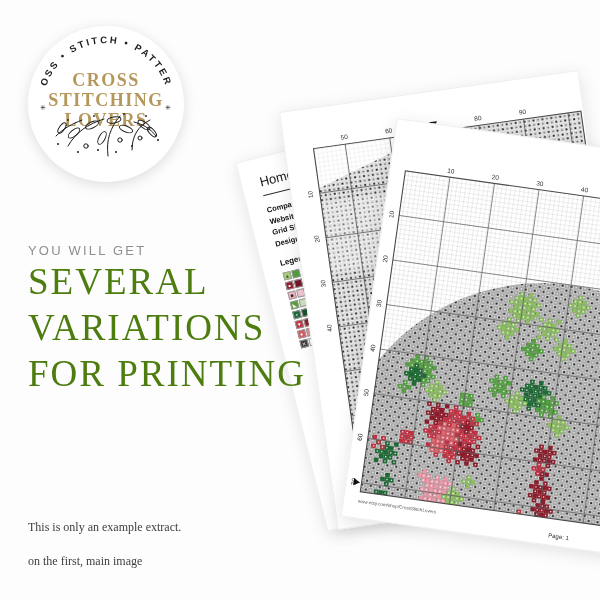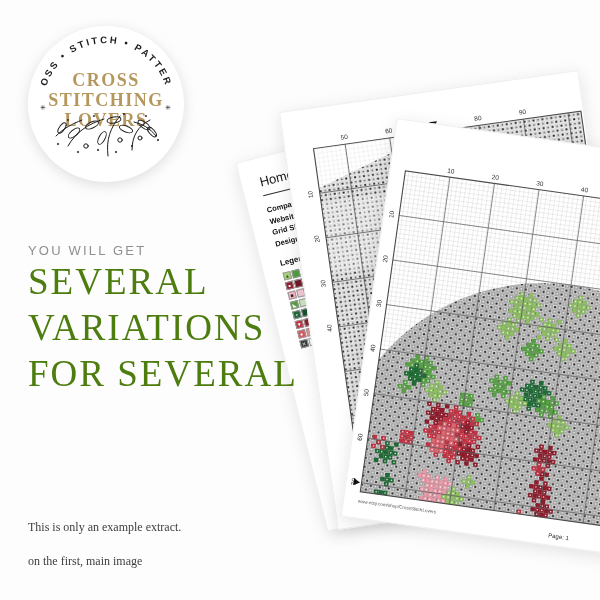--- a/index.html
+++ b/index.html
@@ -1272,21 +1272,21 @@
         <text x="14" y="385" font-size="4.6" fill="#555" font-family="Liberation Sans, sans-serif">www.etsy.com/shop/CrossStitchLovers</text>
         <text x="228" y="393" font-size="6" fill="#333" font-family="Liberation Sans, sans-serif" text-anchor="end">Page: 1</text>
       </svg>
   </div>
 
   <div class="promo">
     <div class="eyebrow">YOU WILL GET</div>
     <h1 class="headline">
       <span>SEVERAL</span><br>
       <span>VARIATIONS</span><br>
-      <span>FOR SEVERAL</span>
+      <span>FOR PRINTING</span>
     </h1>
   </div>
   <p class="note">
     <span>This is only an example extract.</span><br>
     <br>
     <span>on the first, main image</span>
   </p>
 
 </div>
 

